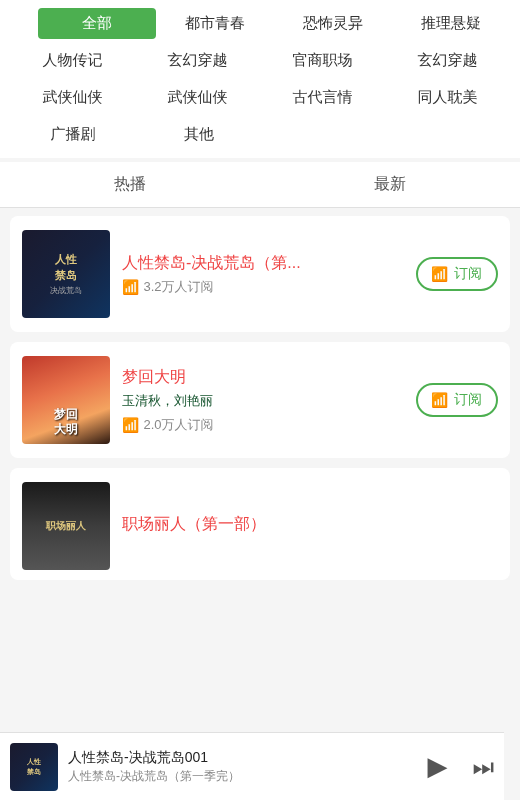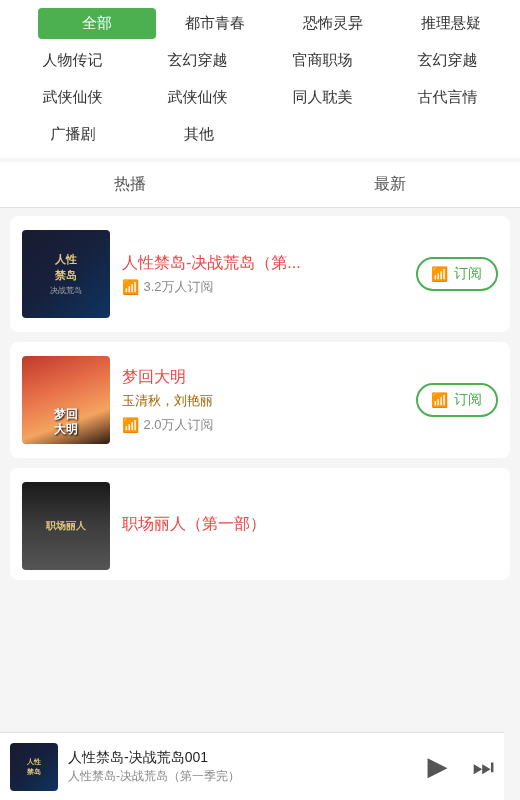--- a/index.html
+++ b/index.html
@@ -157,21 +157,21 @@
       font-size: 16px;
       color: #ef4444;
       font-weight: 500;
       margin-bottom: 4px;
       white-space: nowrap;
       overflow: hidden;
       text-overflow: ellipsis;
     }
     .book-author {
       font-size: 13px;
-      color: #a16207;
+      color: #14532d;
       margin-bottom: 6px;
     }
     .book-subscribers {
       display: flex;
       align-items: center;
       gap: 4px;
       font-size: 13px;
       color: #888;
     }
     .wifi-icon {
@@ -301,22 +301,22 @@
   <div class="category-row">
     <div class="cat-item">人物传记</div>
     <div class="cat-item">玄幻穿越</div>
     <div class="cat-item">官商职场</div>
     <div class="cat-item">玄幻穿越</div>
   </div>
 
   <div class="category-row">
     <div class="cat-item">武侠仙侠</div>
     <div class="cat-item">武侠仙侠</div>
+    <div class="cat-item">古代言情</div>
     <div class="cat-item">同人耽美</div>
-    <div class="cat-item">古代言情</div>
   </div>
 
   <div class="category-row">
     <div class="cat-item">广播剧</div>
     <div class="cat-item">其他</div>
     <div class="cat-item" style="flex:2;"></div>
   </div>
 </div>
 
 <div class="tabs">

